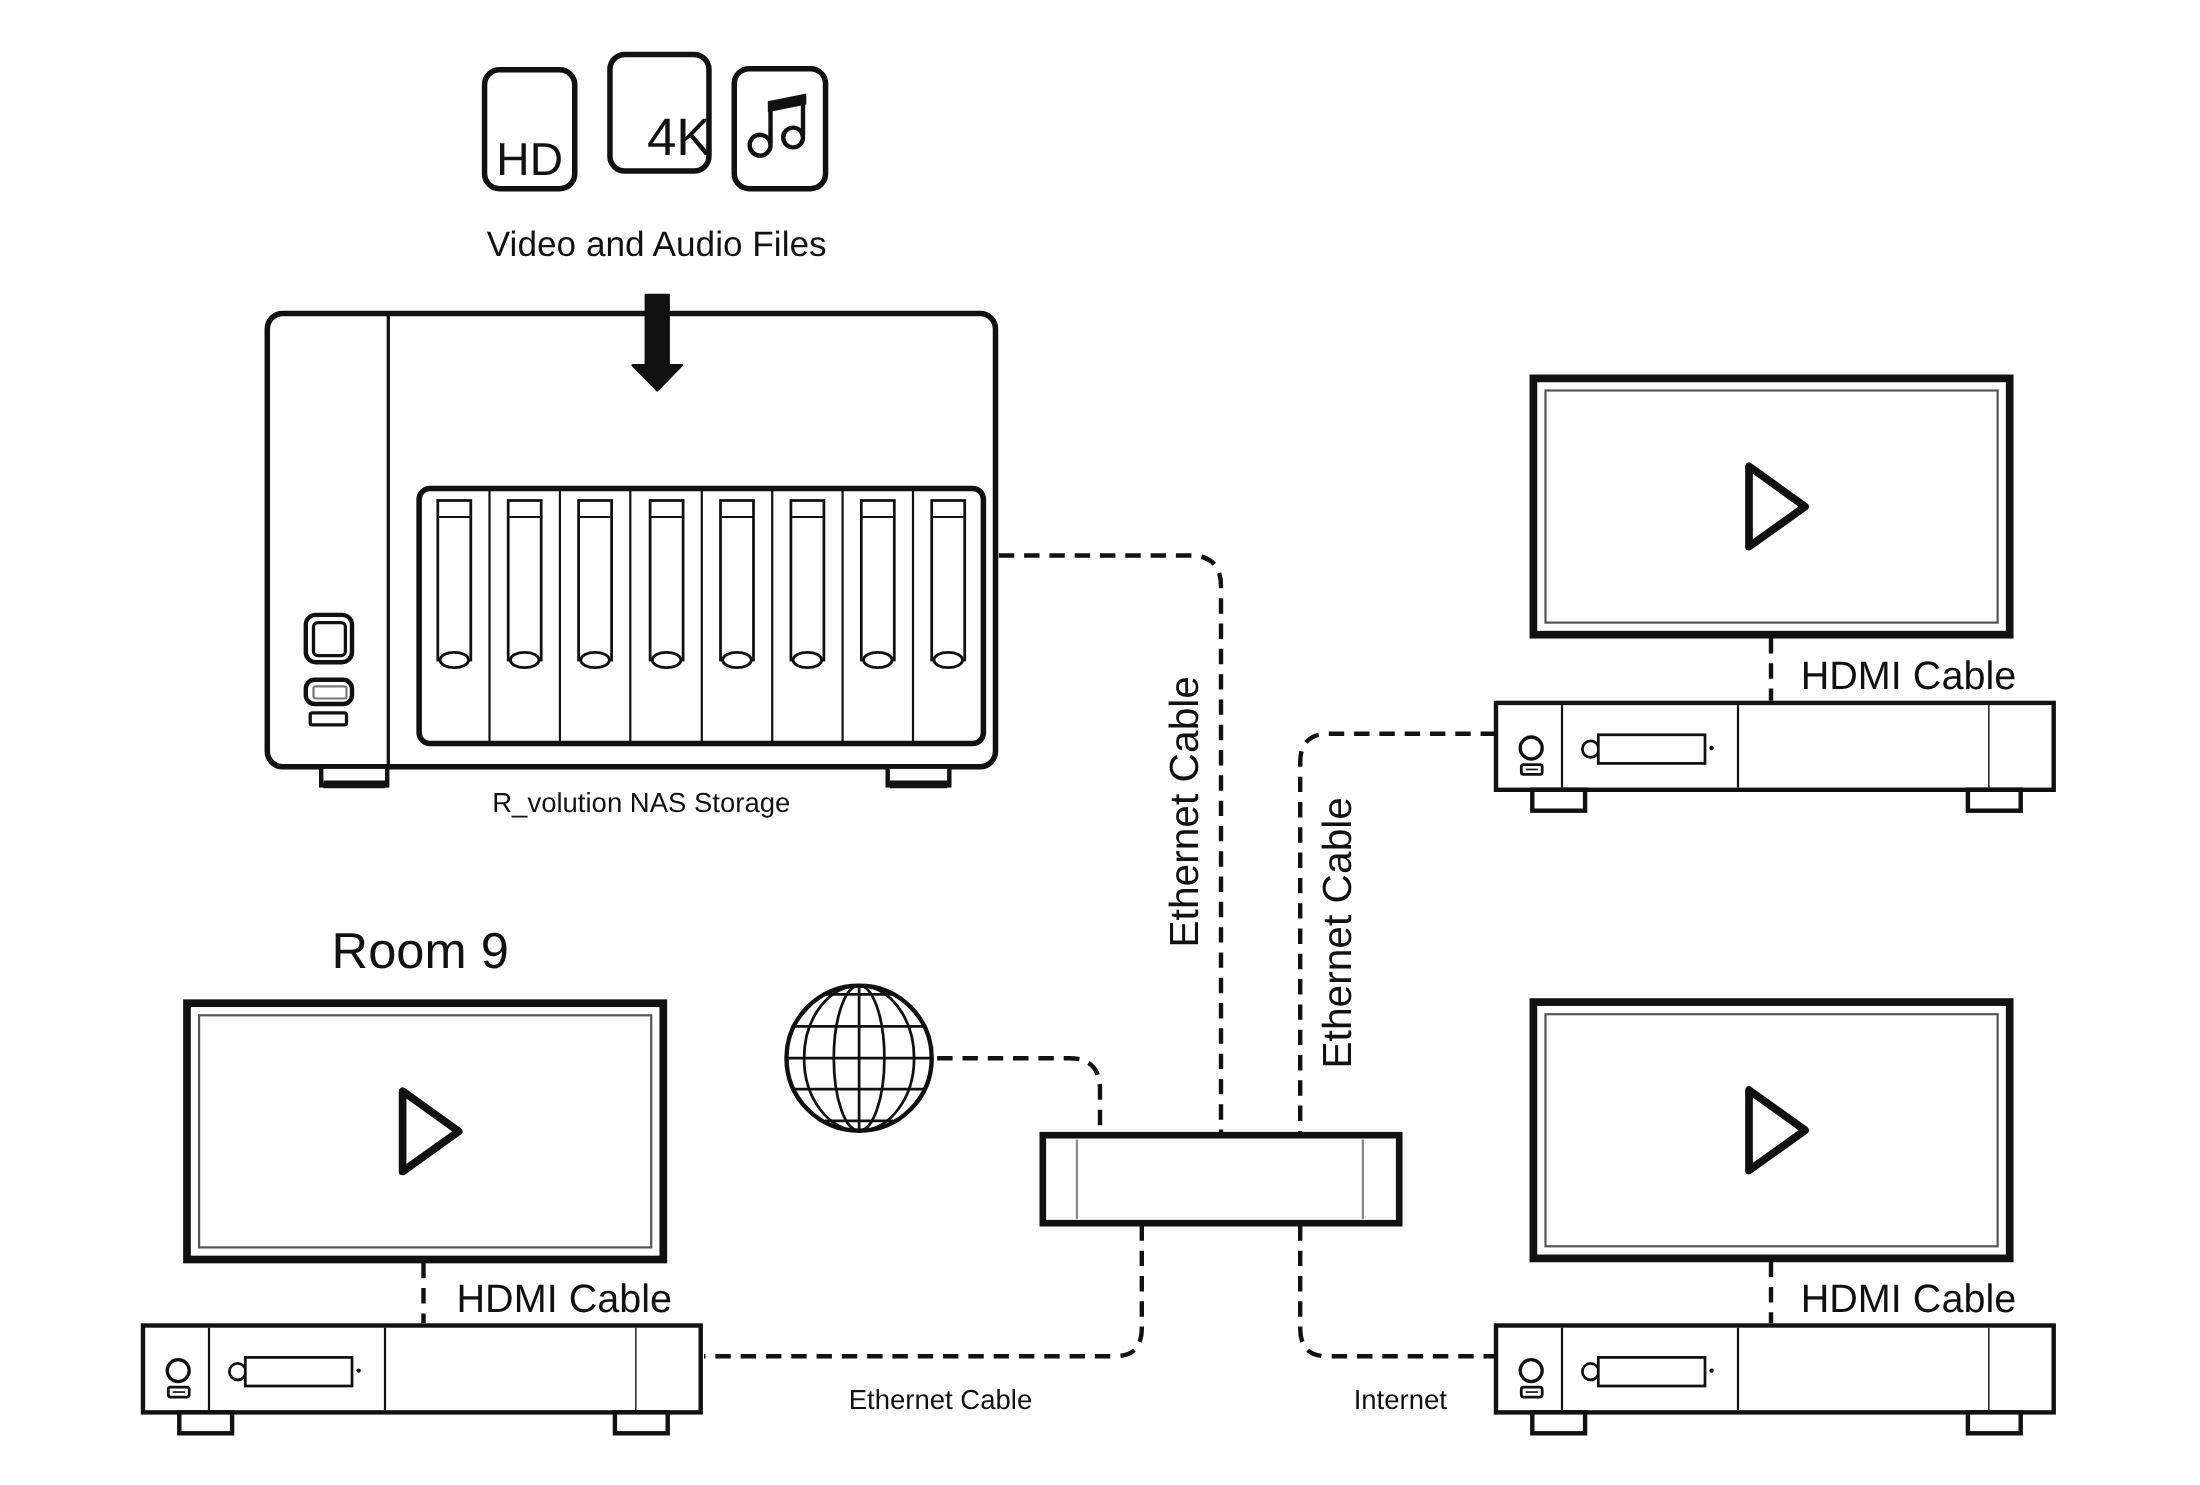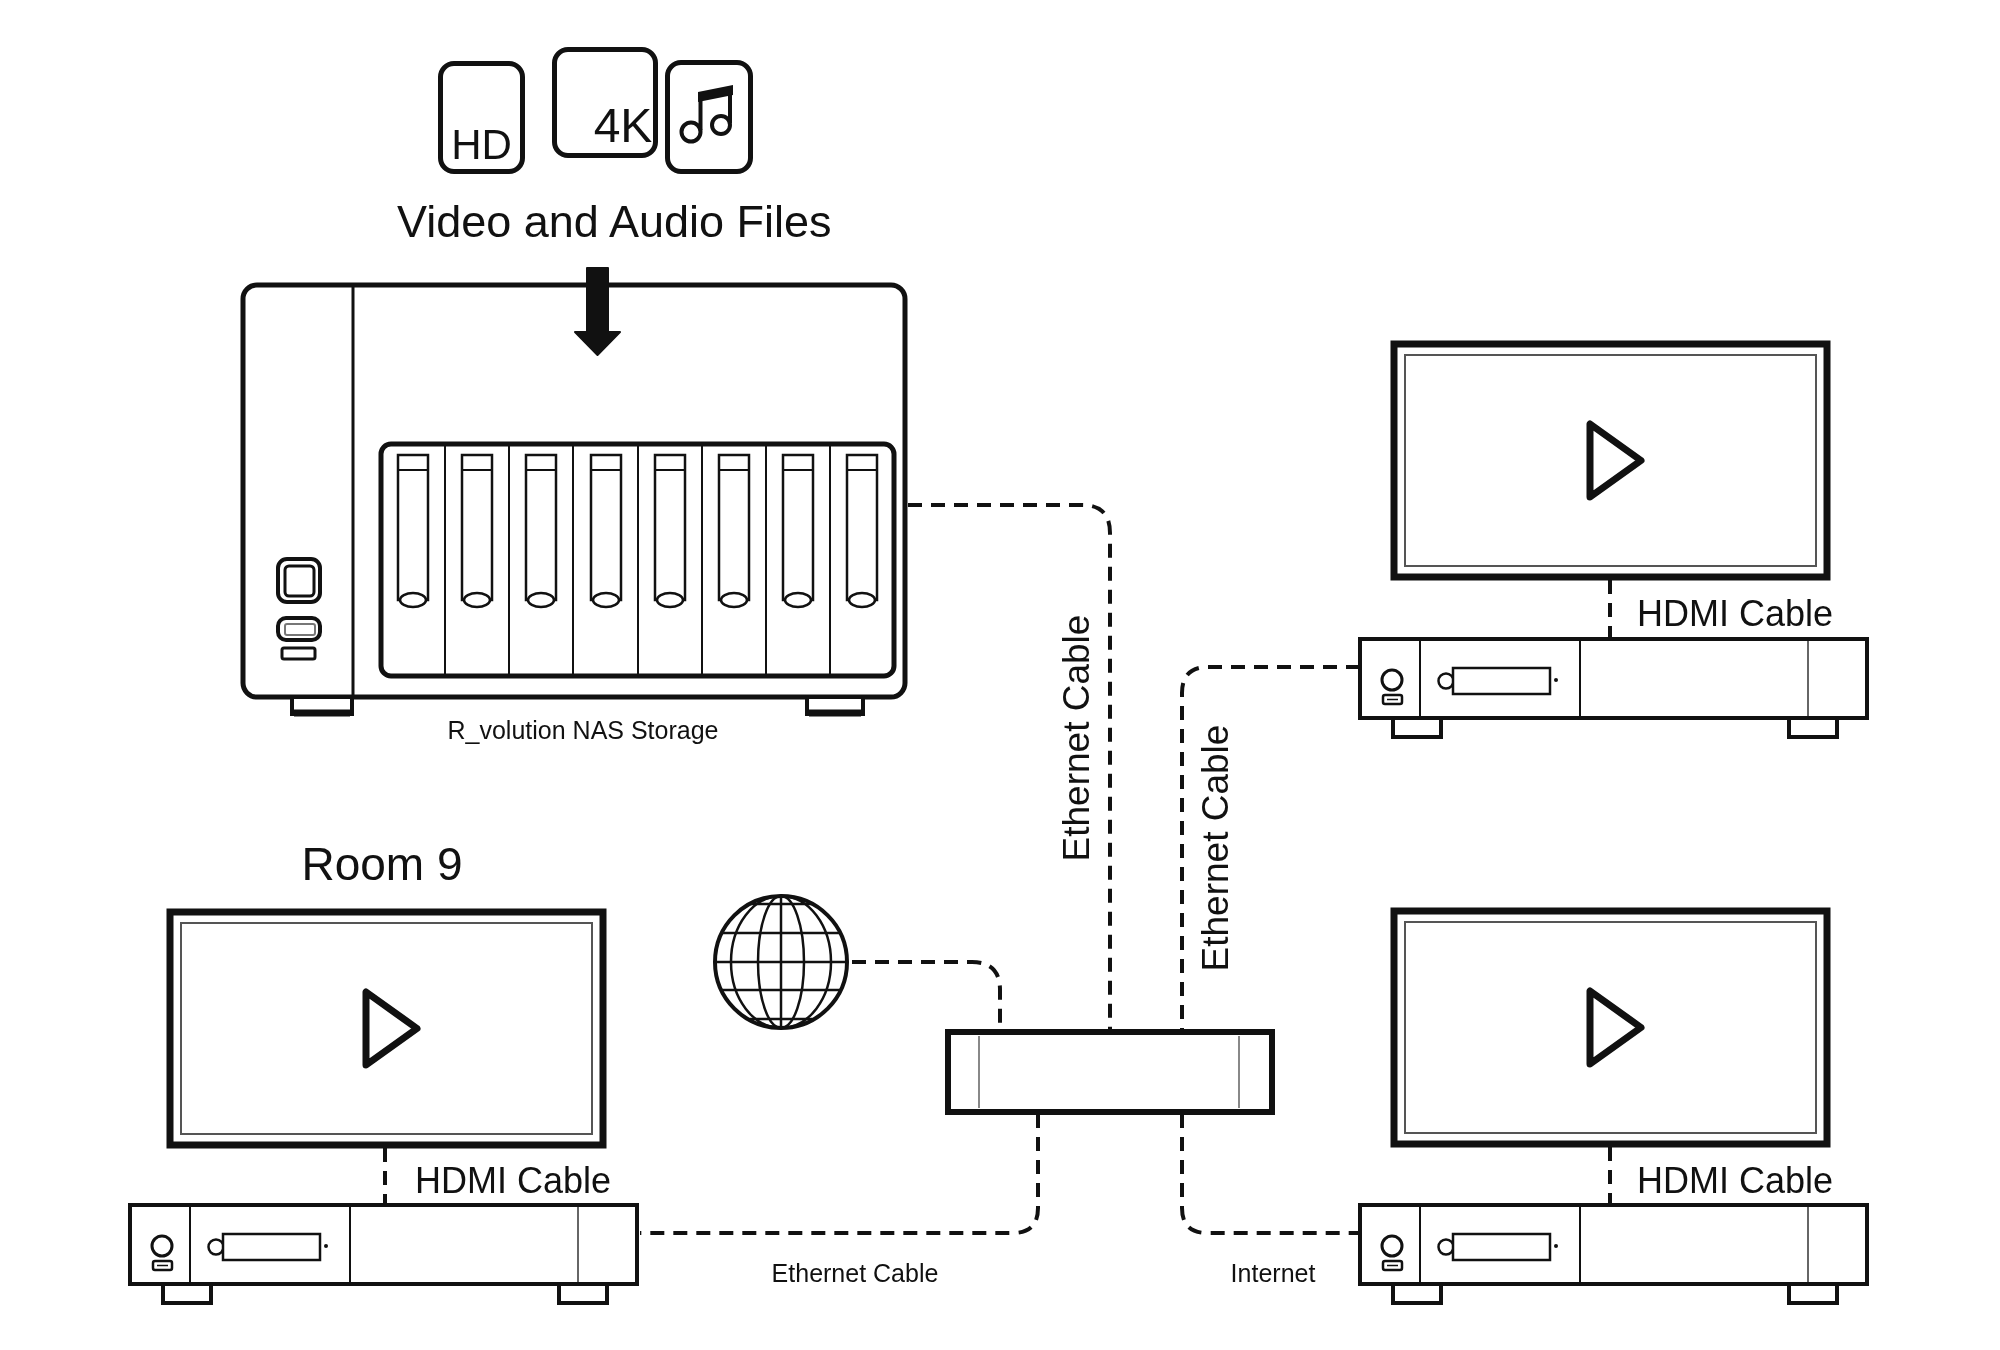--- a/index.html
+++ b/index.html
@@ -2,37 +2,37 @@
 <html><head>
 <meta charset="utf-8">
 <style>
   html,body{margin:0;padding:0;background:#fff;}
   #stage{
     position:relative;width:2000px;height:1350px;background:#ffffff;
     font-family:"Liberation Sans",sans-serif;color:#111;overflow:hidden;
   }
   #artwork{position:absolute;left:0;top:0;}
   .label{position:absolute;text-align:center;color:#111;white-space:nowrap;}
-  .caption{font-size:45px;line-height:38px;}
+  .caption{font-size:32px;line-height:38px;}
   .room-title{font-size:46px;line-height:50px;}
   .big-label{font-size:46px;line-height:50px;}
   .router-label{font-size:48px;line-height:52px;}
   .cable-label{font-size:36px;line-height:40px;}
   .small-label{font-size:25px;line-height:38px;}
   .vlabel{
     position:absolute;width:320px;height:44px;display:flex;
     align-items:center;justify-content:center;
     transform:rotate(-90deg);font-size:37px;white-space:nowrap;color:#111;
   }
   .file-icon{
     position:absolute;box-sizing:border-box;border:5px solid #111;border-radius:16px;
     display:flex;align-items:flex-end;justify-content:center;background:transparent;color:#111;
   }
   #hd-icon{left:438px;top:61px;width:87px;height:113px;font-size:42px;}
-  #uhd-icon{left:552px;top:47px;width:106px;height:111px;font-size:48px;padding-left:36px;}
+  #uhd-icon{left:552px;top:47px;width:95px;height:111px;font-size:48px;padding-left:36px;}
   #music-icon-box{left:665px;top:60px;width:88px;height:114px;}
 </style>
 </head>
 <body>
 
 <div id="stage">
 
   <svg id="artwork" width="2000" height="1350" viewBox="0 0 2000 1350">
     <defs>
 

